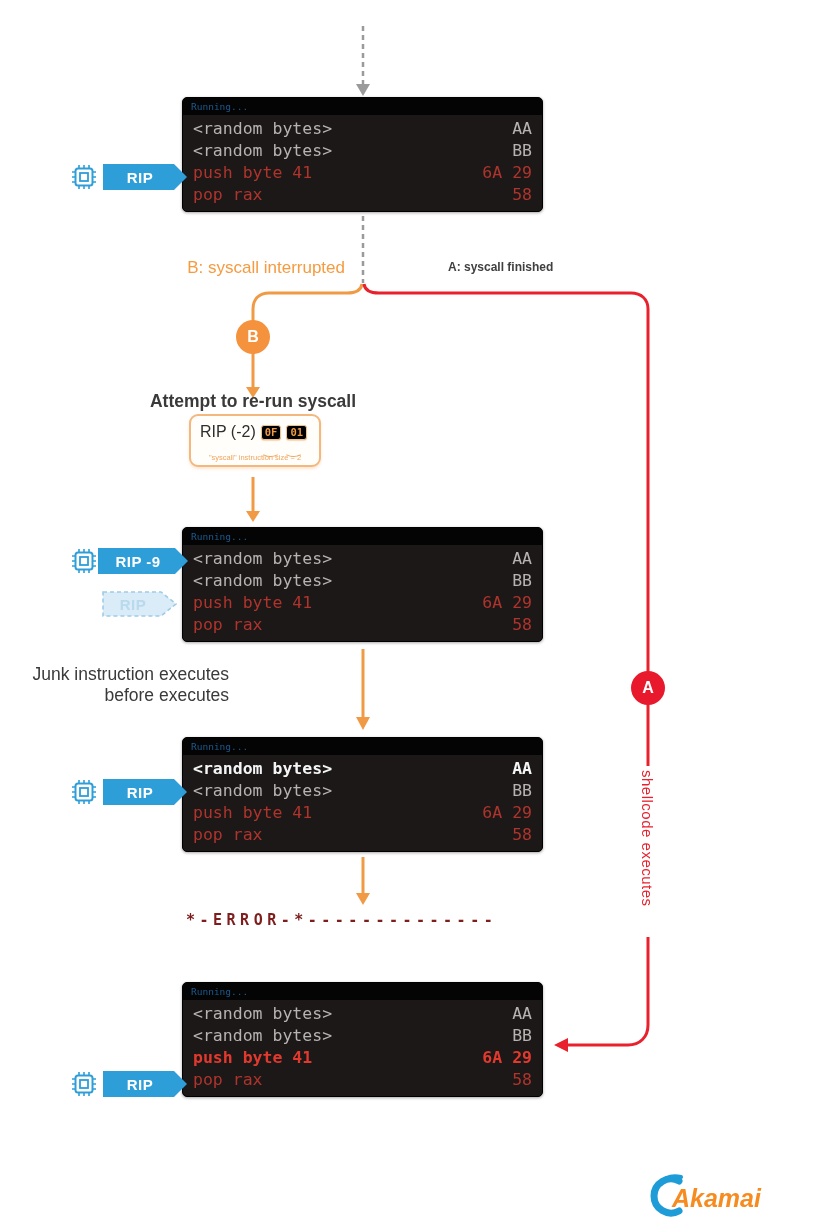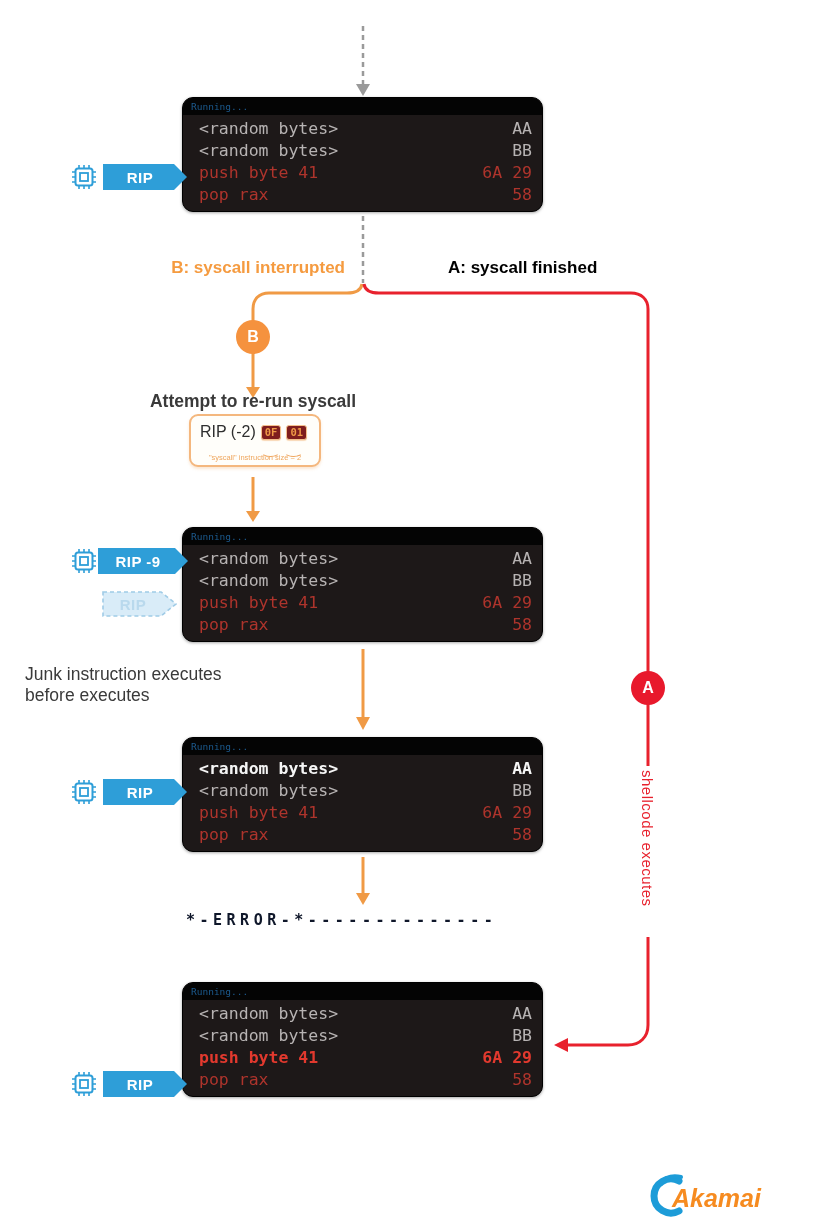--- a/index.html
+++ b/index.html
@@ -2,68 +2,68 @@
 <html><head>
 <meta charset="utf-8">
 <style>
   html,body{margin:0;padding:0;background:#fff;}
   #canvas{position:relative;width:814px;height:1220px;background:#ffffff;
           font-family:"Liberation Sans",sans-serif;overflow:hidden;}
   .overlay{position:absolute;left:0;top:0;pointer-events:none;}
 
   
   .terminal{position:absolute;left:182px;width:361px;height:115px;background:#1d1818;
-            border:1px solid #000;border-radius:11px;overflow:hidden;box-sizing:border-box;
+            border:1px solid #000;border-radius:5px;overflow:hidden;box-sizing:border-box;
             box-shadow:0 1px 3px rgba(0,0,0,.35);}
   .term-title{background:#040404;height:17px;line-height:17px;padding:0 8px;
               font-family:"DejaVu Sans Mono",monospace;font-size:9.5px;color:#1c5a8e;}
-  .term-body{padding:3px 10px 0 16px;}
+  .term-body{padding:3px 10px 0 10px;}
   .term-line{display:flex;justify-content:space-between;
              font-family:"DejaVu Sans Mono",monospace;font-size:16.5px;line-height:22px;white-space:pre;}
   .s-gray{color:#b7b3b3;}
   .s-red{color:#ae342c;}
   .s-redb{color:#e2392e;font-weight:700;}
   .s-white{color:#f5f5f5;font-weight:700;}
 
   
   .riptag{position:absolute;height:26px;background:#2e9ed8;color:#fff;font-weight:700;
           font-size:15px;display:flex;align-items:center;justify-content:center;
           padding-right:10px;letter-spacing:.5px;
           clip-path:polygon(0 0,calc(100% - 13px) 0,100% 50%,calc(100% - 13px) 100%,0 100%);}
   .cpuicon{position:absolute;width:26px;height:26px;}
   .ghosttag{position:absolute;width:76px;height:26px;}
   .ghosttag span{position:absolute;left:0;top:0;width:62px;height:26px;display:flex;
                  align-items:center;justify-content:center;color:#b9d9ed;font-weight:700;
                  font-size:15px;letter-spacing:.5px;}
 
   
   .lbl{position:absolute;color:#3a3a3a;font-size:17.5px;line-height:21px;}
-  .branch-b{left:140px;top:257px;width:205px;text-align:right;font-weight:700;color:#f59b40;font-size:17px;}
-  .branch-a{left:448px;top:257px;width:160px;font-weight:700;color:#000000;font-size:17px;}
+  .branch-b{left:140px;top:257px;width:205px;text-align:right;font-weight:400;color:#f59b40;font-size:17px;}
+  .branch-a{left:448px;top:257px;width:160px;font-weight:700;color:#404040;font-size:12px;}
   .attempt{left:130px;top:391px;width:246px;text-align:center;font-weight:bold;}
-  .junk{left:25px;top:664px;width:210px;text-align:left;}
+  .junk{left:19px;top:664px;width:210px;text-align:right;}
   .errline{position:absolute;left:186px;top:911px;font-family:"DejaVu Sans Mono",monospace;
-           font-weight:700;font-size:15px;letter-spacing:4.5px;color:#0f172a;white-space:pre;}
+           font-weight:700;font-size:15px;letter-spacing:4.5px;color:#7f1d1d;white-space:pre;}
   .vtext{position:absolute;left:639px;top:770px;height:168px;writing-mode:vertical-rl;
          color:#e8212d;font-size:15px;letter-spacing:.5px;}
 
   
   .badge{position:absolute;width:34px;height:34px;border-radius:50%;color:#fff;font-weight:700;
          font-size:16px;display:flex;align-items:center;justify-content:center;}
   .badge-b{left:236px;top:320px;background:#f5923e;}
   .badge-a{left:631px;top:671px;background:#e8192c;}
 
   
   .ripbox{position:absolute;left:189px;top:414px;width:132px;height:53px;border:2px solid #f4b77e;
           border-radius:9px;background:#fffefa;box-sizing:border-box;
           box-shadow:0 2px 3px rgba(240,160,80,.25);}
   .ripbox-row{display:flex;align-items:center;gap:5px;padding:7px 0 0 9px;}
   .ripbox-label{font-size:16px;color:#2e2e2e;}
   .bytebox{font-family:"DejaVu Sans Mono",monospace;font-weight:700;font-size:10.5px;color:#ef9a47;
-           border:1.5px solid #f4c08c;border-radius:3px;background:#7f1d1d;padding:0 3px;line-height:13px;
+           border:1.5px solid #f4c08c;border-radius:3px;background:#000000;padding:0 3px;line-height:13px;
            box-shadow:0 1px 1px rgba(240,160,80,.4);}
   .arc{position:absolute;width:17px;height:8px;border:1.5px solid transparent;
        border-bottom-color:#f0a964;border-radius:50%;top:31px;}
   .arc1{left:70px;}.arc2{left:93px;}
   .ripbox-caption{position:absolute;bottom:3px;left:0;width:100%;text-align:center;
                   font-size:7.5px;color:#efa75f;white-space:nowrap;}
 
   .logo{position:absolute;left:648px;top:1170px;}
 </style>
 </head>

